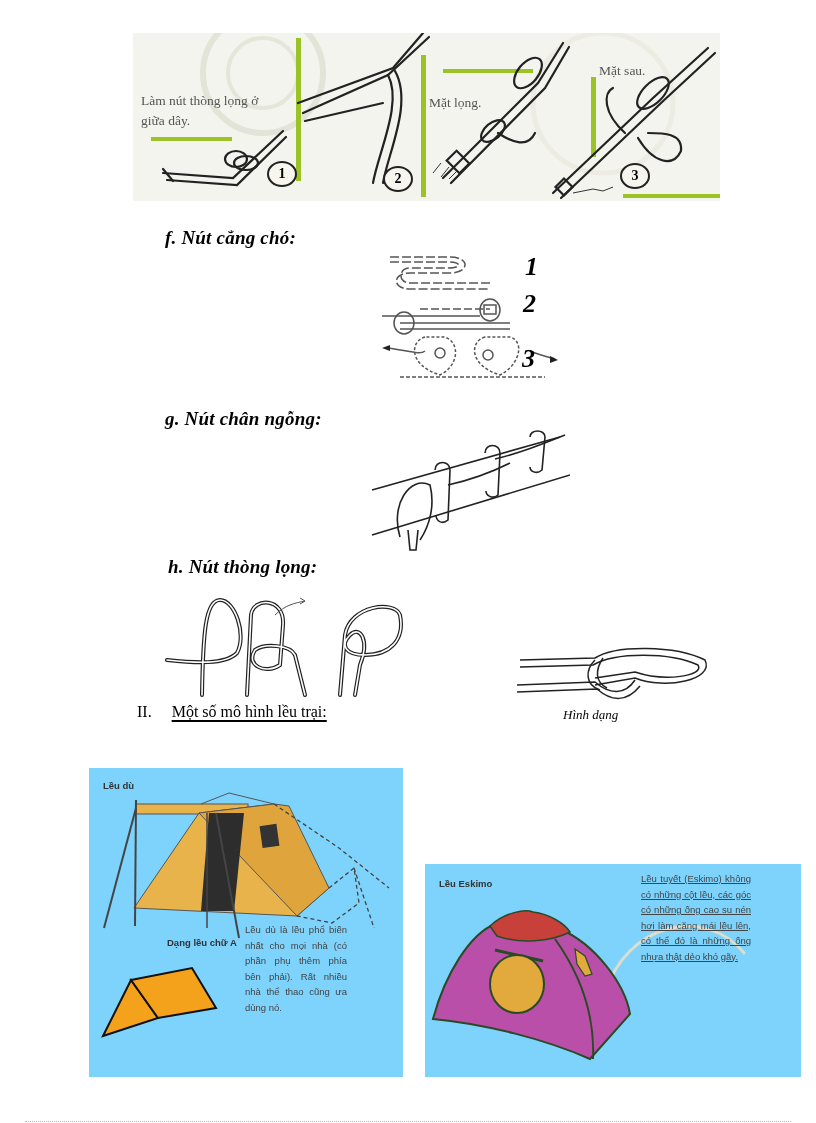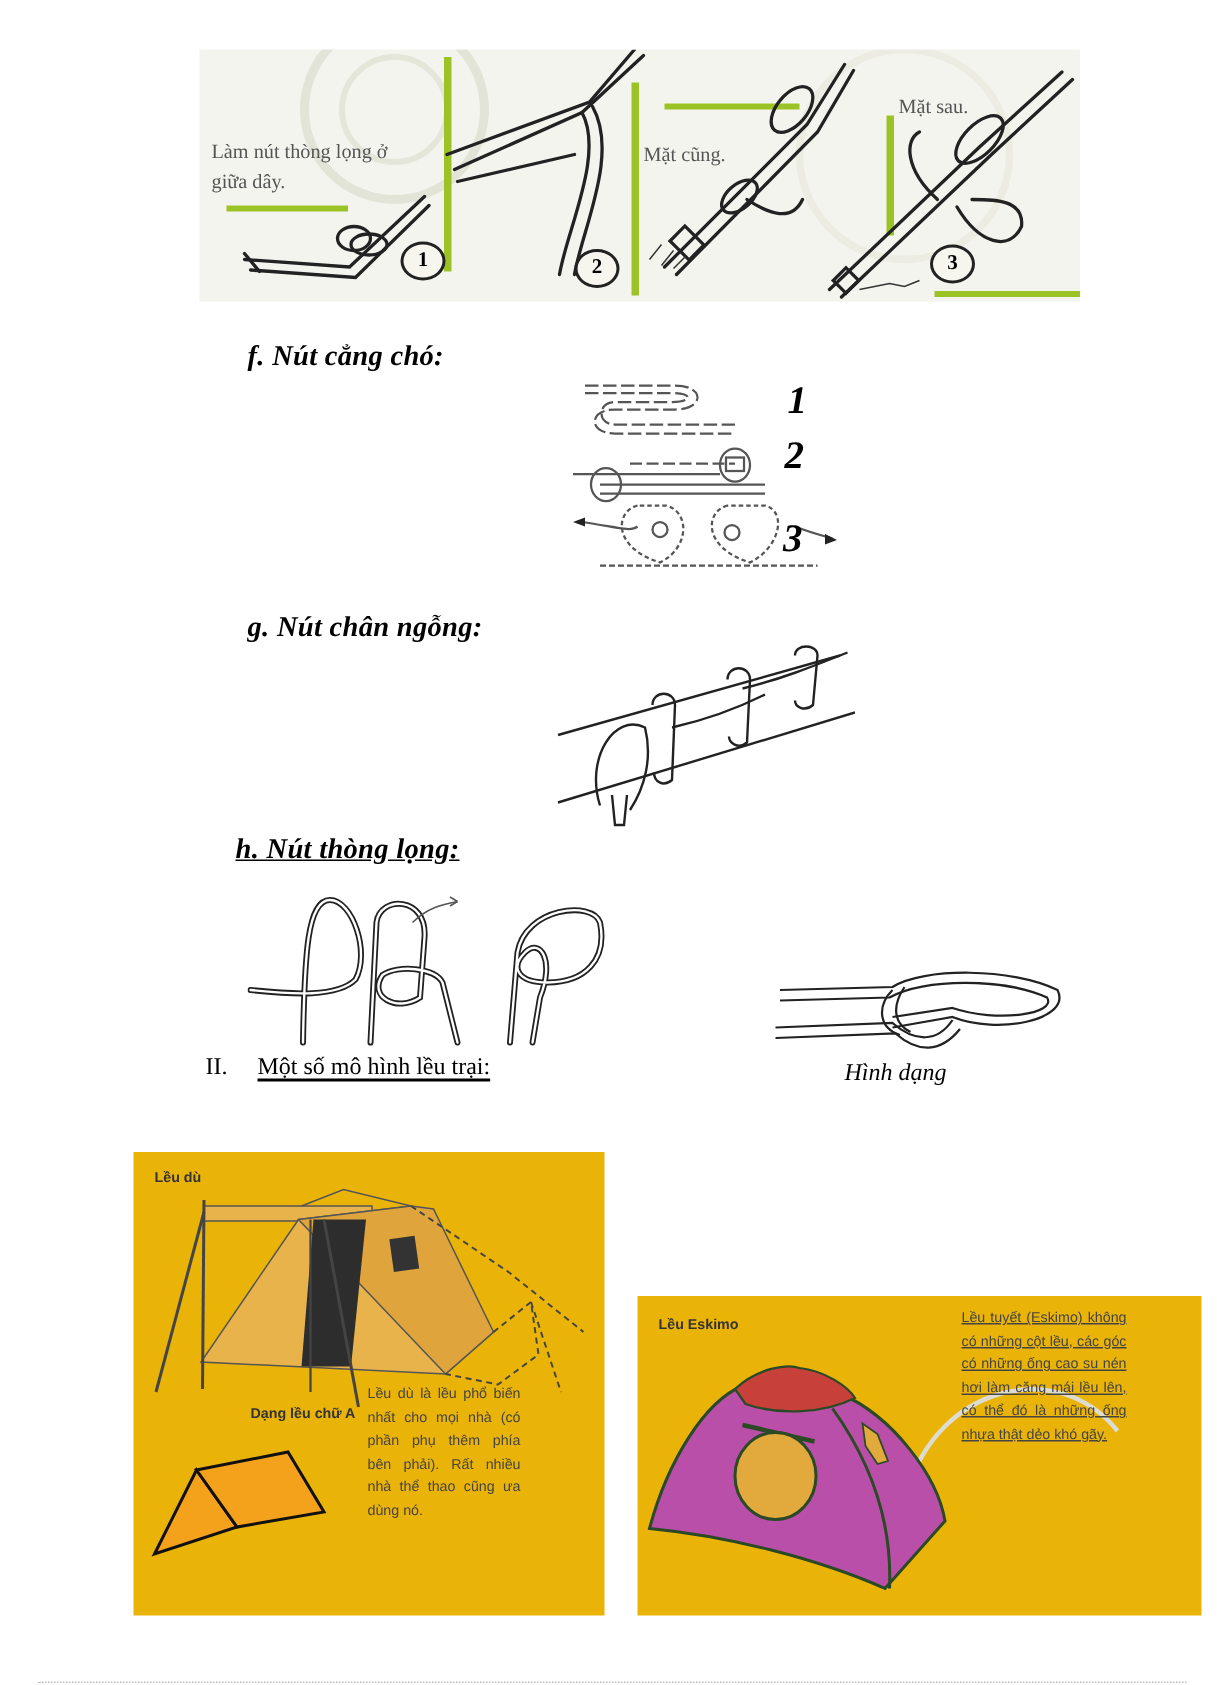--- a/index.html
+++ b/index.html
@@ -1,23 +1,23 @@
 <!DOCTYPE html>
 <html><head>
 <meta charset="utf-8">
 <style>
   html, body { margin:0; padding:0; background:#ffffff; }
   body { width:816px; height:1123px; position:relative; overflow:hidden; font-family:"Liberation Serif", serif; color:#000; }
   .abs { position:absolute; }
-  .panel { position:absolute; background:#eab308; overflow:hidden; }
+  .panel { position:absolute; background:#7dd3fc; overflow:hidden; }
   .heading { position:absolute; font-family:"Liberation Serif", serif; font-weight:bold; font-style:italic; font-size:19px; letter-spacing:0.2px; white-space:nowrap; }
   .section { position:absolute; font-family:"Liberation Serif", serif; font-size:16px; white-space:nowrap; }
   .section .t { text-decoration:underline; text-underline-offset:3px; text-decoration-thickness:1.5px; }
   .numlabel { position:absolute; font-family:"Liberation Serif", serif; font-weight:bold; font-style:italic; font-size:26px; }
-  .caption { position:absolute; font-family:"Liberation Serif", serif; font-style:italic; font-size:16px; white-space:nowrap; }
+  .caption { position:absolute; font-family:"Liberation Serif", serif; font-style:italic; font-size:13px; white-space:nowrap; }
   .small-sans { position:absolute; font-family:"Liberation Sans", sans-serif; font-size:9.5px; color:#444; line-height:15.5px; text-align:justify; }
   .tag-label { position:absolute; font-family:"Liberation Sans", sans-serif; font-weight:bold; font-size:9.5px; color:#333; white-space:nowrap; }
   .scan-text { position:absolute; font-family:"Liberation Serif", serif; color:#555; font-size:13px; line-height:20px; }
   .bar { position:absolute; background:#9bc325; }
   .circle-num { position:absolute; width:26px; height:22px; border:2px solid #222; border-radius:50%; text-align:center; font-family:"Liberation Serif", serif; font-weight:bold; font-size:14px; line-height:22px; background:#f6f5ee; }
   .footer-rule { position:absolute; left:25px; right:25px; top:1121px; border-top:1px dotted #bbb; }
 </style>
 </head>
 <body>
 
@@ -72,21 +72,21 @@
     <g stroke="#333" stroke-width="1" fill="none">
       <path d="M300 140 l8 -10 M308 144 l8 -10 M316 146 l8 -8"></path>
       <path d="M440 160 l20 -4 l10 2 l10 -4"></path>
     </g>
   </svg>
 
   <div class="circle-num" style="left:134px; top:128px;"><span>1</span></div>
   <div class="circle-num" style="left:250px; top:133px;"><span>2</span></div>
   <div class="circle-num" style="left:487px; top:130px;"><span>3</span></div>
 
-  <div class="scan-text" style="left:296px; top:60px; font-size:13.5px; white-space:nowrap;"><span>Mặt cũng.</span></div>
+  <div class="scan-text" style="left:296px; top:60px; font-size:13.5px; white-space:nowrap;"><span>Mặt lọng.</span></div>
   <div class="scan-text" style="left:466px; top:28px; font-size:13.5px; white-space:nowrap;text-align:center;"><span>Mặt sau.</span></div>
 </div>
 
 <div class="heading" style="left:165px; top:227px;"><span>f.  Nút cẳng chó:</span></div>
 
 <div class="abs" style="left:380px; top:245px; width:180px; height:135px;">
   <svg width="180" height="135">
     <g fill="none" stroke="#555" stroke-width="1.5" stroke-dasharray="9 3">
 
       <path d="M10 12 L70 12 C 90 12, 90 28, 70 28 L30 28 C 12 28, 12 44, 30 44 L110 44"></path>
@@ -129,21 +129,21 @@
       <path d="M38 105 L40 125 L46 125 L48 105"></path>
       <path d="M65 45 C 65 35, 80 35, 80 45 L78 95 C 72 100, 66 96, 66 90"></path>
       <path d="M78 60 C 100 55, 120 48, 140 38"></path>
       <path d="M115 28 C 115 18, 130 18, 130 28 L128 70 C 122 75, 116 70, 116 66"></path>
       <path d="M160 12 C 160 4, 175 4, 175 12 L172 45 C 166 50, 160 46, 160 42"></path>
       <path d="M125 34 C 150 28, 170 20, 195 10"></path>
     </g>
   </svg>
 </div>
 
-<div class="heading" style="left:157px; top:556px;text-decoration:underline;"><span>h.  Nút thòng lọng:</span></div>
+<div class="heading" style="left:168px; top:556px;"><span>h.  Nút thòng lọng:</span></div>
 
 <div class="abs" style="left:165px; top:595px; width:250px; height:105px;">
   <svg width="250" height="105">
     <g fill="none" stroke="#222" stroke-width="4" stroke-linecap="round">
 
       <path d="M2 65 C 30 68, 60 70, 72 58 C 82 40, 70 5, 55 5 C 40 5, 38 40, 37 100"></path>
 
       <path d="M82 100 L 86 20 C 88 2, 120 2, 118 30 L 115 70 C 100 80, 80 70, 90 55 C 100 48, 125 50, 130 60 L 140 100"></path>
 
       <path d="M175 100 L 180 40 C 185 10, 230 5, 235 20 C 240 45, 225 60, 200 60 C 180 60, 175 50, 185 40 C 195 30, 205 45, 195 70 L 190 100"></path>

